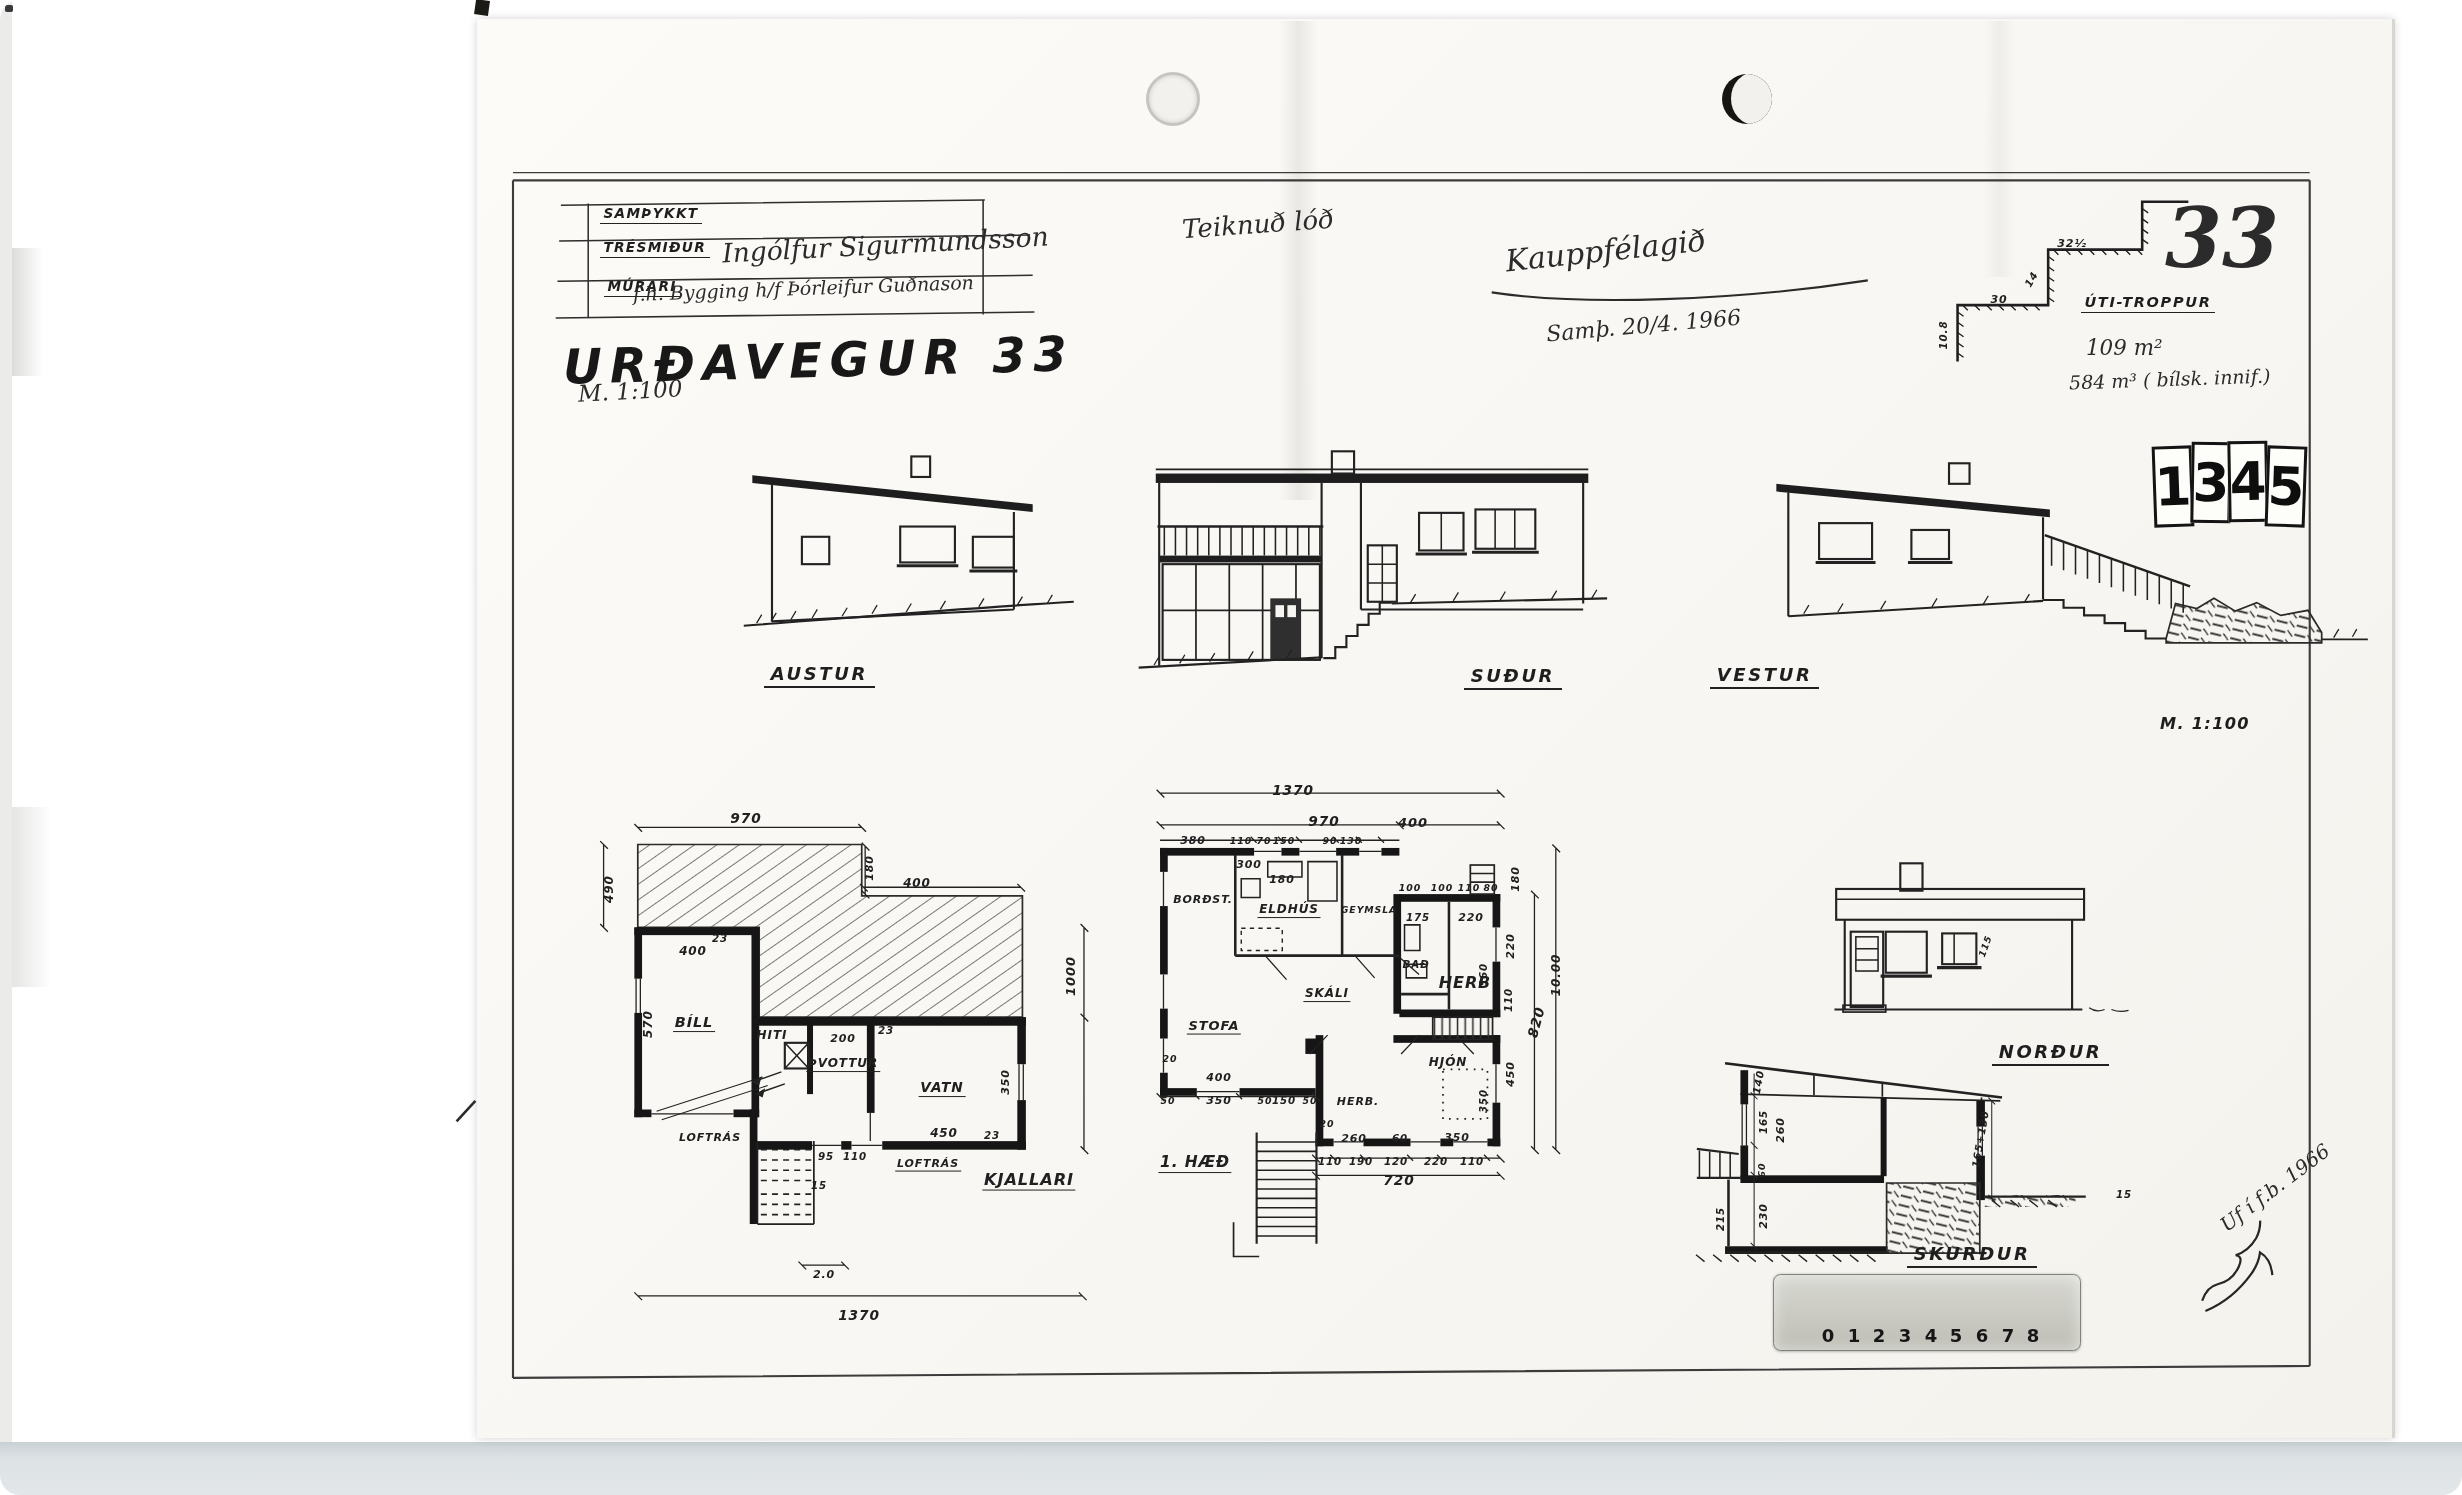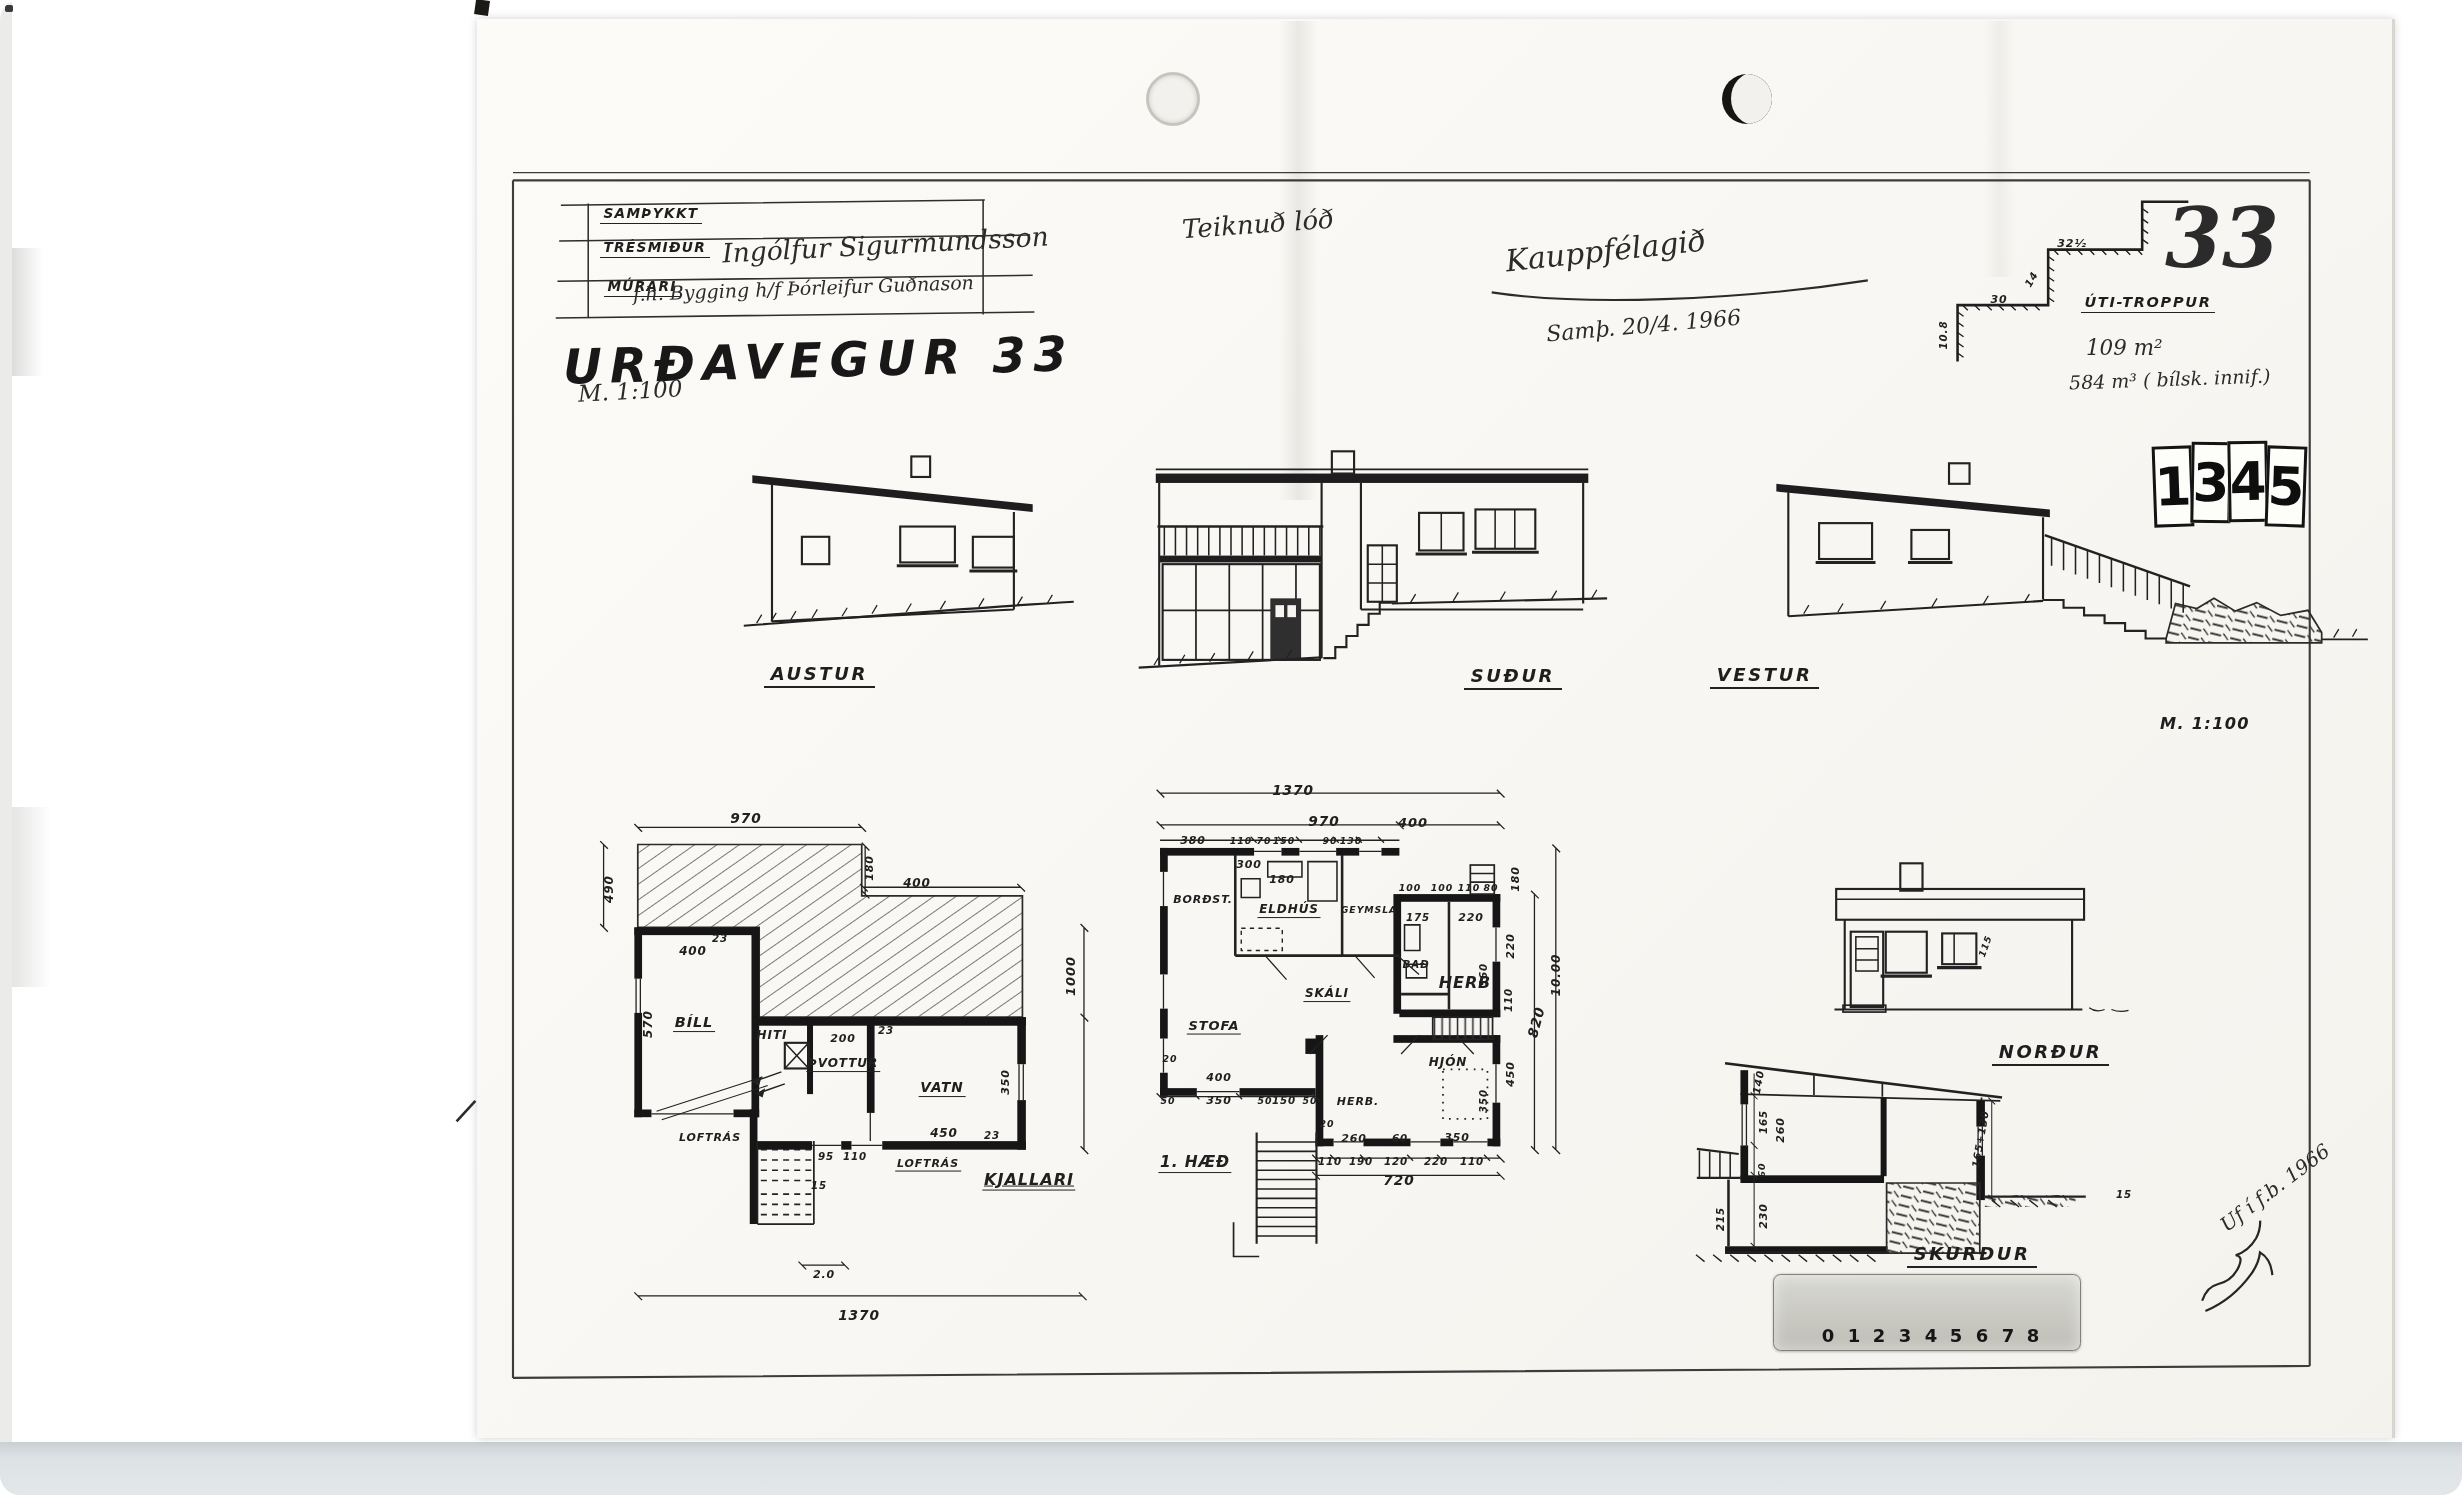--- a/index.html
+++ b/index.html
@@ -376,21 +376,21 @@
       <span class="lbl u" style="left: 942px; top: 1088px; transform: translate(-50%, -50%); font-size: 13.7px;">VATN</span>
       <span class="lbl" style="left: 1005px; top: 1082px; transform: translate(-50%, -50%) rotate(-90deg); font-size: 11px;">350</span>
       <span class="lbl" style="left: 886px; top: 1030px; transform: translate(-50%, -50%); font-size: 10.3px;">23</span>
       <span class="lbl" style="left: 992px; top: 1135px; transform: translate(-50%, -50%); font-size: 10.3px;">23</span>
       <span class="lbl" style="left: 944px; top: 1133px; transform: translate(-50%, -50%); font-size: 12px;">450</span>
       <span class="lbl" style="left: 826px; top: 1156px; transform: translate(-50%, -50%); font-size: 10.3px;">95</span>
       <span class="lbl" style="left: 855px; top: 1156px; transform: translate(-50%, -50%); font-size: 10.3px;">110</span>
       <span class="lbl" style="left: 710px; top: 1137px; transform: translate(-50%, -50%); font-size: 11px;">LOFTRÁS</span>
       <span class="lbl u" style="left: 928px; top: 1164px; transform: translate(-50%, -50%); font-size: 11px;">LOFTRÁS</span>
       <span class="lbl" style="left: 819px; top: 1185px; transform: translate(-50%, -50%); font-size: 10.3px;">15</span>
-      <span class="lbl u" style="left: 1029px; top: 1180px; transform: translate(-50%, -50%); font-size: 16.2px; text-decoration: underline;">KJALLARI</span>
+      <span class="lbl u" style="left: 1029px; top: 1180px; transform: translate(-50%, -50%); font-size: 16.2px;">KJALLARI</span>
       <span class="lbl" style="left: 1070px; top: 976px; transform: translate(-50%, -50%) rotate(-90deg); font-size: 13px;">1000</span>
       <span class="lbl" style="left: 824px; top: 1274px; transform: translate(-50%, -50%); font-size: 11px;">2.0</span>
       <span class="lbl" style="left: 859px; top: 1315px; transform: translate(-50%, -50%); font-size: 13.7px;">1370</span>
     </div>
   <div class="layer">
 
   <span class="lbl" style="left: 1293px; top: 790px; transform: translate(-50%, -50%); font-size: 13.7px;">1370</span>
       <span class="lbl" style="left: 1324px; top: 821px; transform: translate(-50%, -50%); font-size: 13.7px;">970</span>
       <span class="lbl" style="left: 1413px; top: 822px; transform: translate(-50%, -50%); font-size: 13px;">400</span>
       <span class="lbl" style="left: 1193px; top: 840px; transform: translate(-50%, -50%); font-size: 11px;">380</span>

